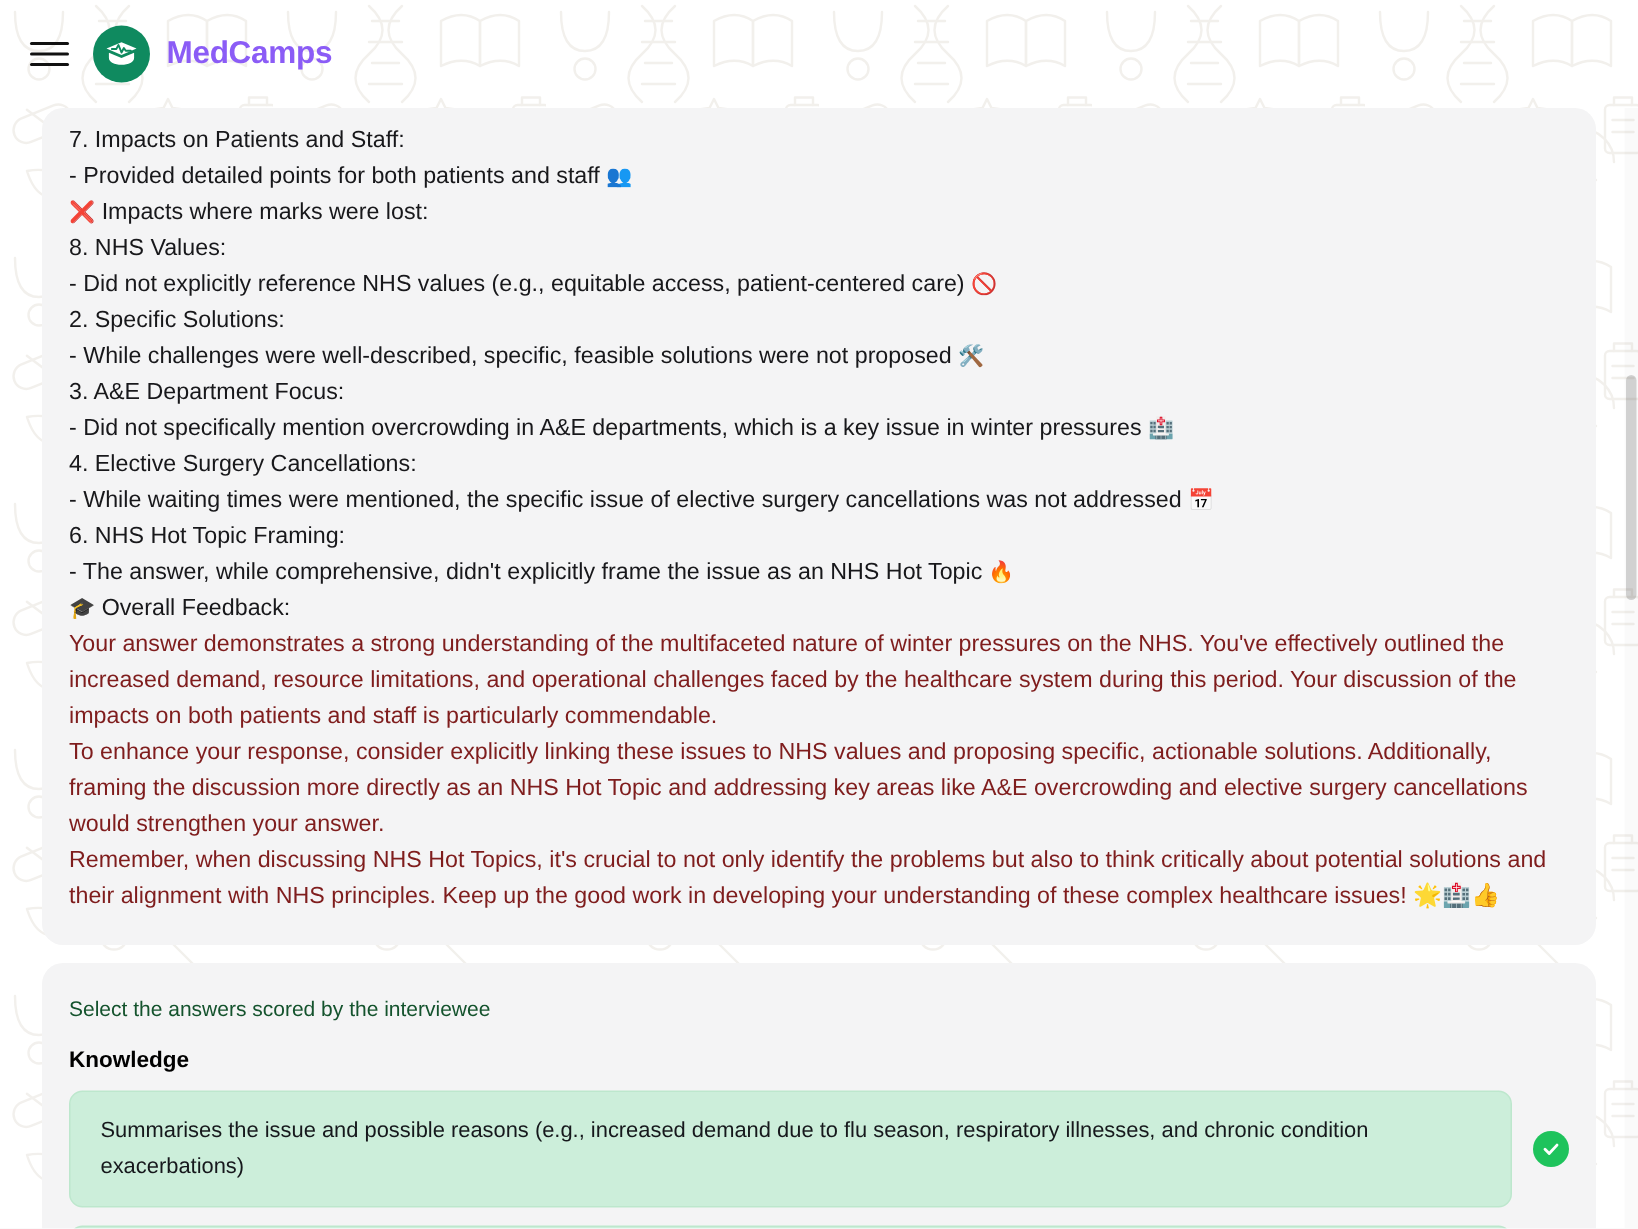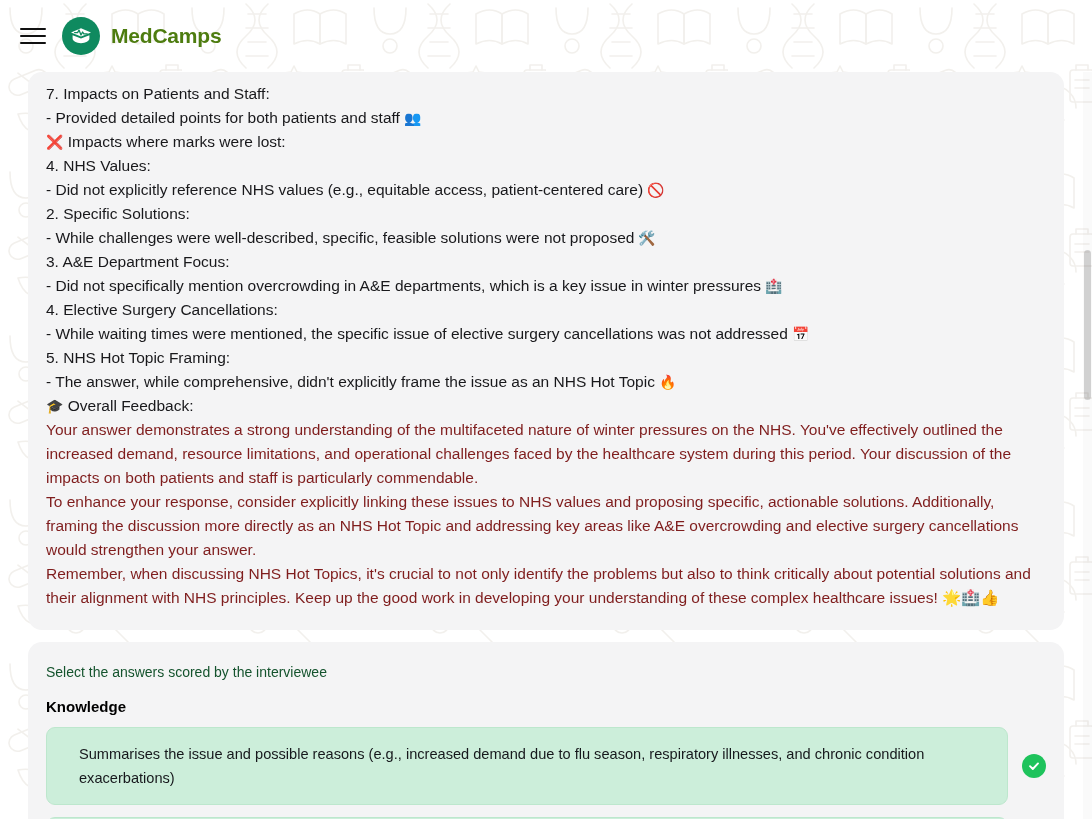--- a/index.html
+++ b/index.html
@@ -72,21 +72,21 @@
     display: flex;
     align-items: center;
     justify-content: center;
     flex: 0 0 auto;
   }
 
   #brand-name {
     font-size: 21px;
     font-weight: 700;
     letter-spacing: -0.2px;
-    color: #4d7c0f;
+    color: #8b5cf6;
   }
 
   
   #page-body {
     position: relative;
     z-index: 2;
     padding: 0 28px 0 28px;
     height: 747px;
     overflow: hidden;
   }
@@ -141,21 +141,21 @@
     align-items: center;
     gap: 14px;
     margin-bottom: 12px;
   }
 
   .answer-pill {
     flex: 1 1 auto;
     background: #cceeda;
     border: 1px solid #bde7cd;
     border-radius: 9px;
-    padding: 14px 32px;
+    padding: 14px 20px;
     font-size: 14.6px;
     line-height: 24px;
     color: #16181c;
     cursor: pointer;
   }
 
   .answer-pill.partial {
     height: 22px;
     padding: 0;
     overflow: hidden;
@@ -262,29 +262,29 @@
   </div>
 </header>
 
 <main id="page-body">
 
   <section class="card" id="feedback-card">
     <div id="feedback-lines">
         <div class="fb-line"><span>7. Impacts on Patients and Staff:</span></div>
         <div class="fb-line"><span>- Provided detailed points for both patients and staff </span><span class="emo">👥</span></div>
         <div class="fb-line"><span class="emo">❌</span> <span>Impacts where marks were lost:</span></div>
-        <div class="fb-line"><span>4. NHS Values:</span></div>
+        <div class="fb-line"><span>8. NHS Values:</span></div>
         <div class="fb-line"><span>- Did not explicitly reference NHS values (e.g., equitable access, patient-centered care) </span><span class="emo">🚫</span></div>
         <div class="fb-line"><span>2. Specific Solutions:</span></div>
         <div class="fb-line"><span>- While challenges were well-described, specific, feasible solutions were not proposed </span><span class="emo">🛠️</span></div>
         <div class="fb-line"><span>3. A&amp;E Department Focus:</span></div>
         <div class="fb-line"><span>- Did not specifically mention overcrowding in A&amp;E departments, which is a key issue in winter pressures </span><span class="emo">🏥</span></div>
         <div class="fb-line"><span>4. Elective Surgery Cancellations:</span></div>
         <div class="fb-line"><span>- While waiting times were mentioned, the specific issue of elective surgery cancellations was not addressed </span><span class="emo">📅</span></div>
-        <div class="fb-line"><span>5. NHS Hot Topic Framing:</span></div>
+        <div class="fb-line"><span>6. NHS Hot Topic Framing:</span></div>
         <div class="fb-line"><span>- The answer, while comprehensive, didn't explicitly frame the issue as an NHS Hot Topic </span><span class="emo">🔥</span></div>
         <div class="fb-line"><span class="emo">🎓</span> <span>Overall Feedback:</span></div>
       </div>
     <div id="feedback-paragraphs">
         <p class="fb-para">Your answer demonstrates a strong understanding of the multifaceted nature of winter pressures on the NHS. You've effectively outlined the increased demand, resource limitations, and operational challenges faced by the healthcare system during this period. Your discussion of the impacts on both patients and staff is particularly commendable.</p>
         <p class="fb-para">To enhance your response, consider explicitly linking these issues to NHS values and proposing specific, actionable solutions. Additionally, framing the discussion more directly as an NHS Hot Topic and addressing key areas like A&amp;E overcrowding and elective surgery cancellations would strengthen your answer.</p>
         <p class="fb-para">Remember, when discussing NHS Hot Topics, it's crucial to not only identify the problems but also to think critically about potential solutions and their alignment with NHS principles. Keep up the good work in developing your understanding of these complex healthcare issues! 🌟🏥👍</p>
       </div>
   </section>
 

